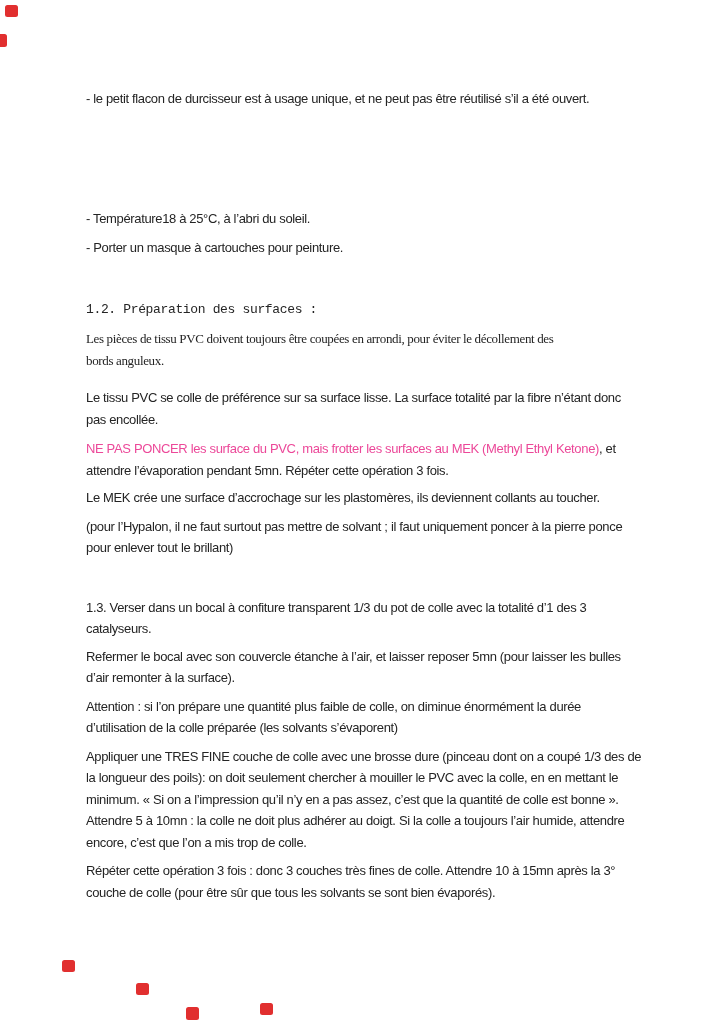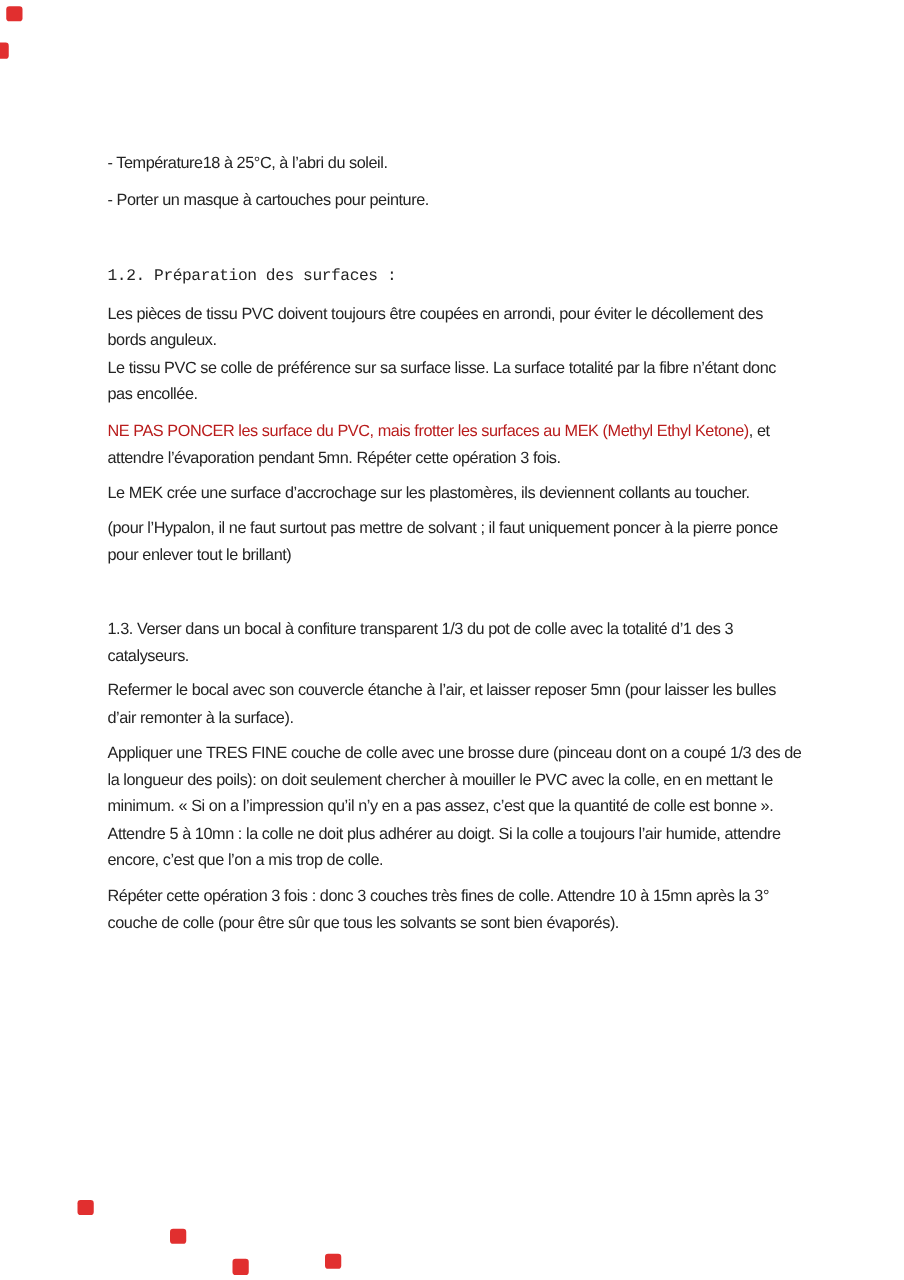--- a/index.html
+++ b/index.html
@@ -28,27 +28,27 @@
   }
   .content p {
     margin: 0 0 7px 0;
     white-space: pre-line;
   }
   p.m-p1  { margin-bottom: 98px; }
   p.m-p2  { margin-bottom: 10px; }
   p.m-p3  { margin-bottom: 8px; margin-top: 31px; }
   p.m-p4  { margin-bottom: 40px; }
   p.m-p5  { margin-bottom: 8px; font-family: Liberation Mono, monospace; }
-  p.m-p6  { margin-bottom: 0; }
+  p.m-p6  { margin-bottom: 16px; font-family: Liberation Serif, serif; }
   p.m-p7  { margin-bottom: 8px; }
   p.m-p8  { margin-bottom: 6px; }
   p.m-p10 { margin-bottom: 38px; }
   p.m-p11 { margin-bottom: 6px; margin-top: 32px; }
   .red-text {
-    color: #b91c1c;
+    color: #ec4899;
   }
   .red-mark {
     position: absolute;
     background: #e12f2f;
     border-radius: 2.5px;
   }
   .mark-1 { left: 5px;   top: 5px;    width: 13px; height: 12px; }
   .mark-2 { left: -4px;  top: 34px;   width: 11px; height: 13px; }
   .mark-3 { left: 62px;  top: 960px;  width: 13px; height: 12px; }
   .mark-4 { left: 136px; top: 983px;  width: 13px; height: 12px; }
@@ -62,20 +62,21 @@
 
   <span class="red-mark mark-1"></span>
   <span class="red-mark mark-2"></span>
   <span class="red-mark mark-3"></span>
   <span class="red-mark mark-4"></span>
   <span class="red-mark mark-5"></span>
   <span class="red-mark mark-6"></span>
 
   <div class="content">
 
+    <p class="m-p1">- le petit flacon de durcisseur est à usage unique, et ne peut pas être réutilisé s’il a été ouvert.</p>
 
 
     <p class="m-p3">- Température18 à 25°C, à l’abri du soleil.</p>
 
     <p class="m-p4">- Porter un masque à cartouches pour peinture.</p>
 
     <p class="m-p5">1.2. Préparation des surfaces :</p>
 
     <p class="m-p6">Les pièces de tissu PVC doivent toujours être coupées en arrondi, pour éviter le décollement des
 bords anguleux.</p>
@@ -90,20 +91,22 @@
 
     <p class="m-p10">(pour l’Hypalon, il ne faut surtout pas mettre de solvant ; il faut uniquement poncer à la pierre ponce
 pour enlever tout le brillant)</p>
 
     <p class="m-p11">1.3. Verser dans un bocal à confiture transparent 1/3 du pot de colle avec la totalité d’1 des 3
 catalyseurs.</p>
 
     <p>Refermer le bocal avec son couvercle étanche à l’air, et laisser reposer 5mn (pour laisser les bulles
 d’air remonter à la surface).</p>
 
+    <p>Attention : si l’on prépare une quantité plus faible de colle, on diminue énormément la durée
+d’utilisation de la colle préparée (les solvants s’évaporent)</p>
 
     <p>Appliquer une TRES FINE couche de colle avec une brosse dure (pinceau dont on a coupé 1/3 des de
 la longueur des poils): on doit seulement chercher à mouiller le PVC avec la colle, en en mettant le
 minimum. « Si on a l’impression qu’il n’y en a pas assez, c’est que la quantité de colle est bonne ».
 Attendre 5 à 10mn : la colle ne doit plus adhérer au doigt. Si la colle a toujours l’air humide, attendre
 encore, c’est que l’on a mis trop de colle.</p>
 
     <p>Répéter cette opération 3 fois : donc 3 couches très fines de colle. Attendre 10 à 15mn après la 3°
 couche de colle (pour être sûr que tous les solvants se sont bien évaporés).</p>
 

